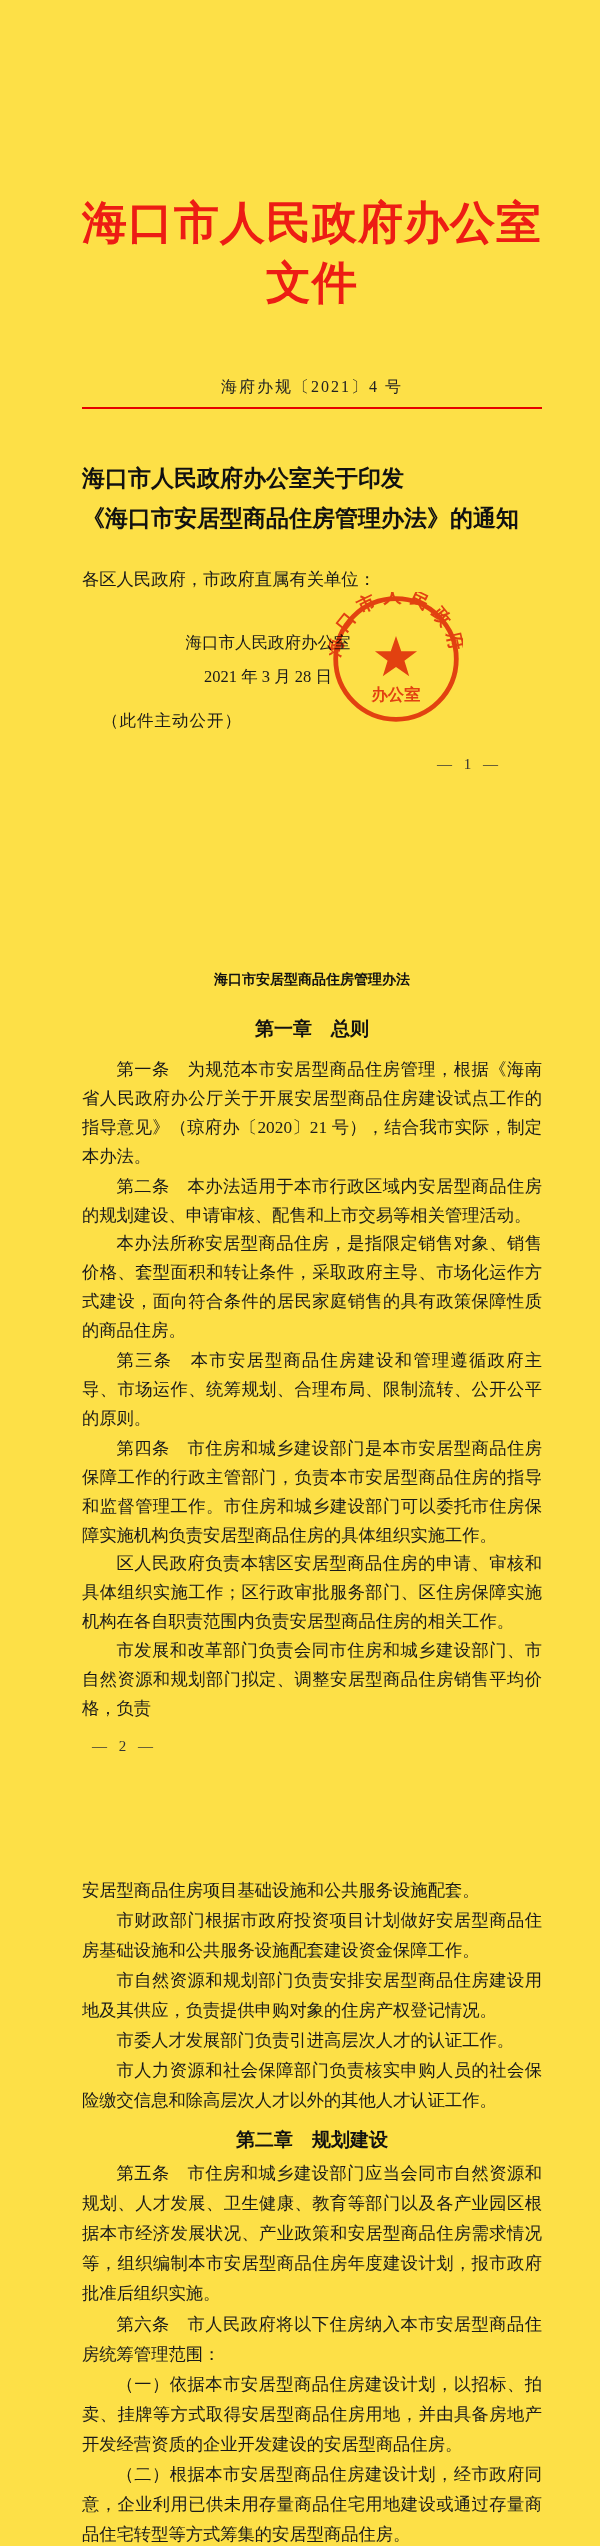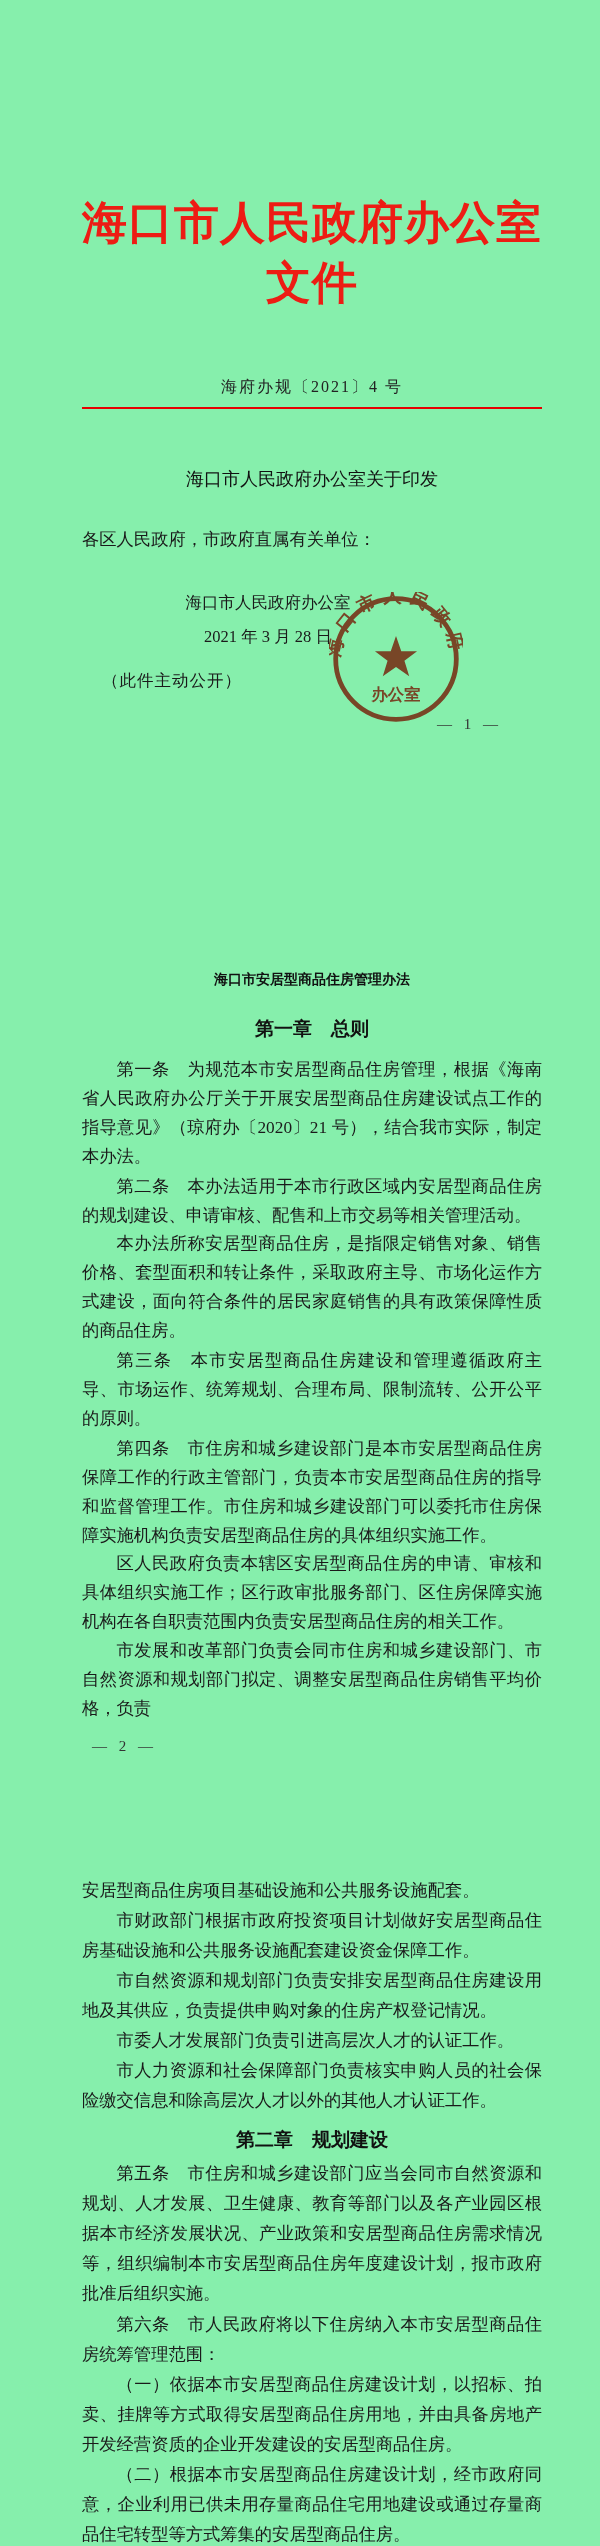--- a/index.html
+++ b/index.html
@@ -1,25 +1,25 @@
 <!DOCTYPE html>
 <html><head>
 <meta charset="utf-8">
 <style>
   html,body{margin:0;padding:0;background:#fff;}
-  #doc{position:relative;width:600px;height:2546px;background:#86efac;overflow:hidden;
+  #doc{position:relative;width:600px;height:2546px;background:#fde047;overflow:hidden;
        font-family:"Liberation Serif","DejaVu Serif",serif;color:#1a1a1a;}
   .page{position:absolute;left:82px;width:460px;}
   
   #page1{top:0;}
   .red-header{margin-top:193px;text-align:center;font-size:45px;font-weight:900;
               letter-spacing:1px;line-height:60px;font-family:"Liberation Serif","DejaVu Serif",serif;}
   .doc-number{margin-top:64px;text-align:center;font-size:16px;letter-spacing:2px;color:#222;}
   .red-rule{margin-top:9px;height:2px;width:100%;}
-  .notice-title{margin-top:50px;text-align:center;font-size:18px;font-weight:normal;line-height:40px;color:#111;}
+  .notice-title{margin-top:50px;text-align:left;font-size:23px;font-weight:bold;line-height:40px;color:#111;}
   .salutation{margin-top:26px;font-size:17.3px;line-height:29px;}
   .body-para{margin:0;font-size:17.3px;line-height:29px;text-align:justify;text-indent:2em;
              word-break:break-all;}
   .sign-block{margin-top:32px;width:180px;margin-left:96px;text-align:center;position:relative;z-index:1;}
   .sign-org{font-size:16.5px;line-height:34px;white-space:nowrap;}
   .sign-date{font-size:16.5px;line-height:34px;white-space:nowrap;}
   .open-note{margin-top:16px;margin-left:20px;font-size:16.5px;letter-spacing:1px;}
   .pagenum{font-size:15px;color:#333;letter-spacing:4px;}
   .pagenum.right1{margin-top:24px;text-align:right;padding-right:40px;}
   .pagenum.left2{margin-top:14px;text-align:left;padding-left:10px;}
@@ -45,20 +45,21 @@
 <body>
 
 <div id="doc">
 
   <div class="page" id="page1">
     <div class="red-header" style="color: rgb(237, 28, 20);">海口市人民政府办公室文件</div>
     <div class="doc-number">海府办规〔2021〕4 号</div>
     <div class="red-rule" style="background: rgb(230, 0, 0);"></div>
     <div class="notice-title">
       <div>海口市人民政府办公室关于印发</div>
+      <div>《海口市安居型商品住房管理办法》的通知</div>
     </div>
     <div class="salutation">各区人民政府，市政府直属有关单位：</div>
     <div class="sign-block">
       <div class="sign-org">海口市人民政府办公室</div>
       <div class="sign-date">2021 年 3 月 28 日</div>
     </div>
     <div class="open-note">（此件主动公开）</div>
     <div class="pagenum right1">— 1 —</div>
 
     <svg class="seal" viewBox="0 0 140 140">

